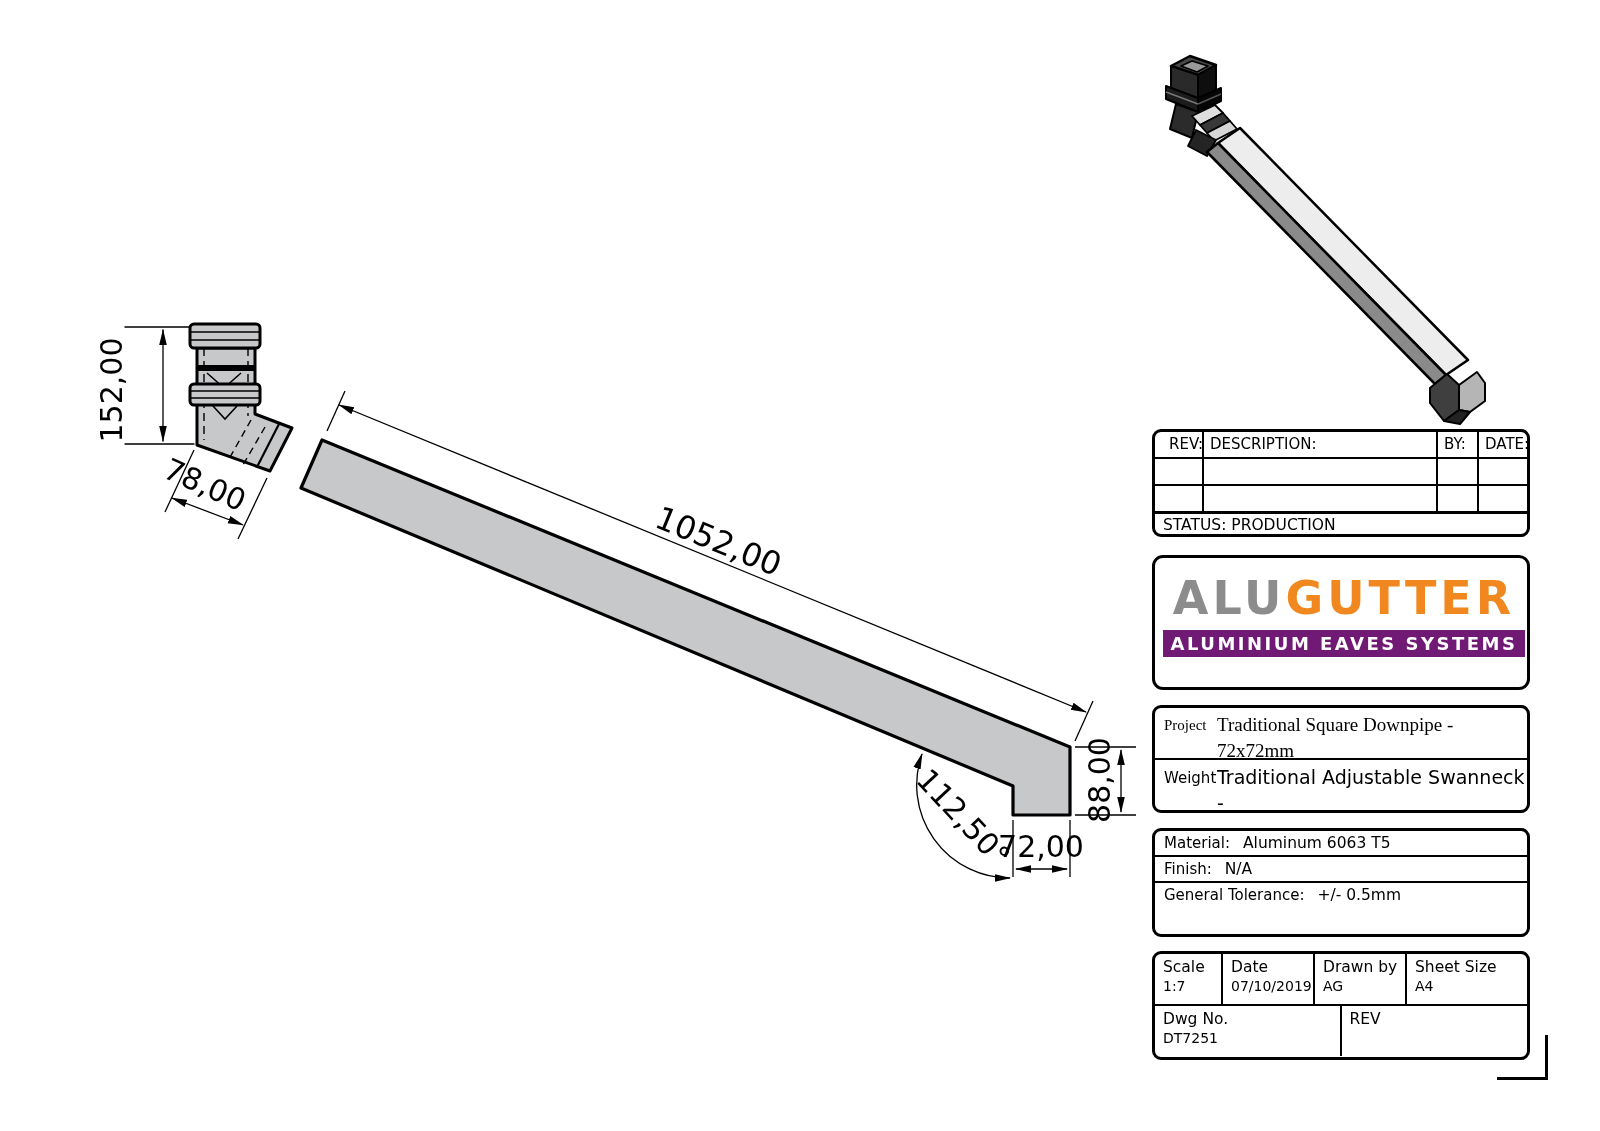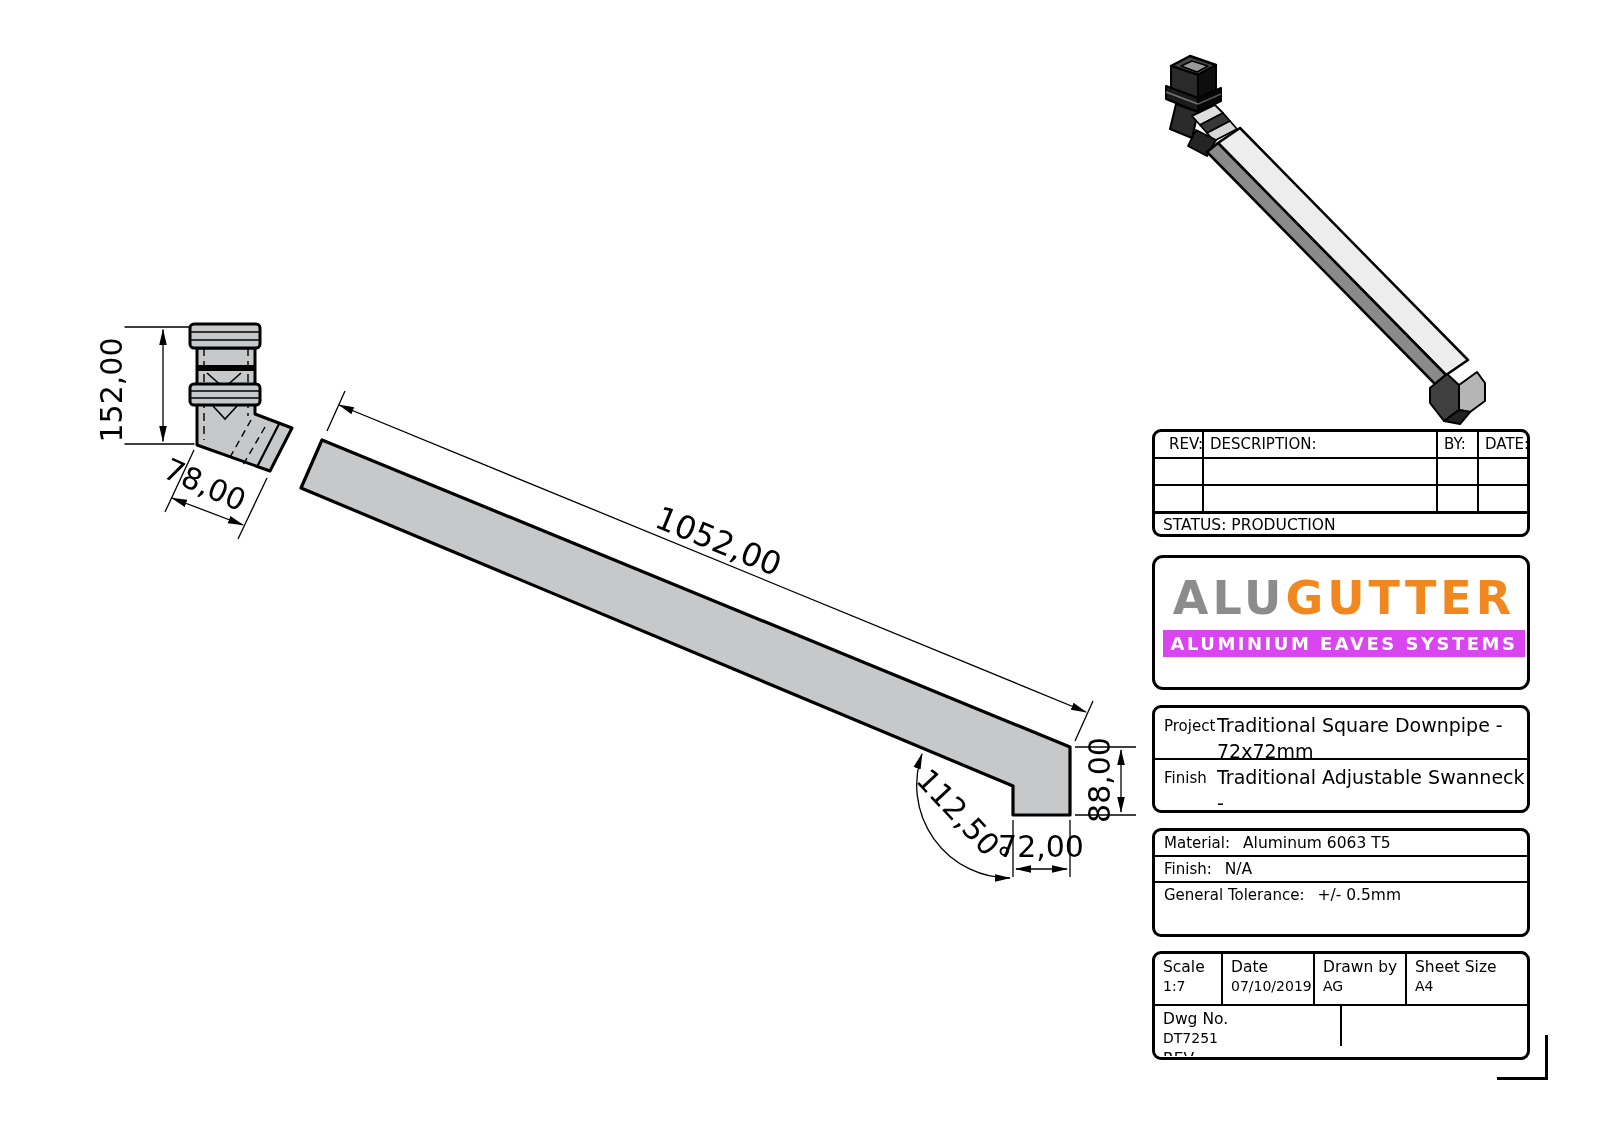--- a/index.html
+++ b/index.html
@@ -20,43 +20,43 @@
   .rev-c3{width:41px;border-right:2.5px solid #000;}
   .rev-c4{flex:1;}
   .status-bar{height:22px;line-height:23px;font-size:15.5px;padding-left:8px;}
 
   
   #logo-box{left:1152px;top:555px;width:378px;height:135px;border-radius:11px;}
   .logo-big{position:absolute;left:8px;top:16px;width:362px;text-align:center;
             font-size:46px;font-weight:bold;letter-spacing:4px;line-height:48px;white-space:nowrap;}
   .brand-alu{color:#8C8C8C;}
   .brand-gutter{color:#F0881F;}
-  .logo-banner{position:absolute;left:8px;top:72px;width:362px;height:27px;background:#d946ef;
+  .logo-banner{position:absolute;left:8px;top:72px;width:362px;height:27px;background:#701a75;
                color:#fff;font-size:18px;font-weight:bold;letter-spacing:2.5px;text-align:center;
                line-height:27px;white-space:nowrap;}
 
   
   #project-box{left:1152px;top:705px;width:378px;height:108px;}
   .tb-row{display:flex;}
-  .tb-row1{height:50px;border-bottom:2.5px solid #000;}
+  .tb-row1{height:50px;border-bottom:2.5px solid #000;font-family:Liberation Serif, serif;}
   .tb-row2{height:49px;}
   .tb-label{width:62px;padding:9px 0 0 9px;font-size:15px;box-sizing:border-box;}
   .tb-value{flex:1;font-size:19px;line-height:26px;padding-top:4px;overflow:hidden;}
 
   
   #specs-box{left:1152px;top:828px;width:378px;height:109px;}
   .spec-row{display:flex;align-items:center;height:24px;padding-left:9px;}
   .spec-row + .spec-row{border-top:2.5px solid #000;}
   .spec-label{font-size:15px;}
   .spec-value{font-size:15.5px;margin-left:13px;}
 
   
   #meta-box{left:1152px;top:951px;width:378px;height:109px;}
   .meta-row1{display:flex;height:50px;border-bottom:2.5px solid #000;}
-  .meta-row2{display:flex;height:50px;flex-direction:column;}
+  .meta-row2{display:flex;height:50px;}
   .meta-cell{box-sizing:border-box;padding:4px 0 0 8px;overflow:hidden;}
   .meta-cell .lbl{font-size:15.5px;display:block;}
   .meta-cell .val{font-size:14px;display:block;margin-top:2px;}
   .mc1{width:68px;border-right:2.5px solid #000;}
   .mc2{width:92px;border-right:2.5px solid #000;}
   .mc3{width:92px;border-right:2.5px solid #000;}
   .mc4{flex:1;}
   .mc5{width:186.5px;border-right:2.5px solid #000;}
   .mc6{flex:1;}
 
@@ -199,21 +199,21 @@
 
   <div id="project-box" class="box">
     <div class="tb-row tb-row1">
       <div class="tb-label">Project</div>
       <div class="tb-value">
         <div>Traditional Square Downpipe -</div>
         <div>72x72mm</div>
       </div>
     </div>
     <div class="tb-row tb-row2">
-      <div class="tb-label">Finish</div>
+      <div class="tb-label">Weight</div>
       <div class="tb-value">
         <div>Traditional Adjustable Swanneck -</div>
 
       </div>
     </div>
   </div>
 
   <div id="specs-box" class="box">
     <div class="spec-row">
       <span class="spec-label">Material:</span>

